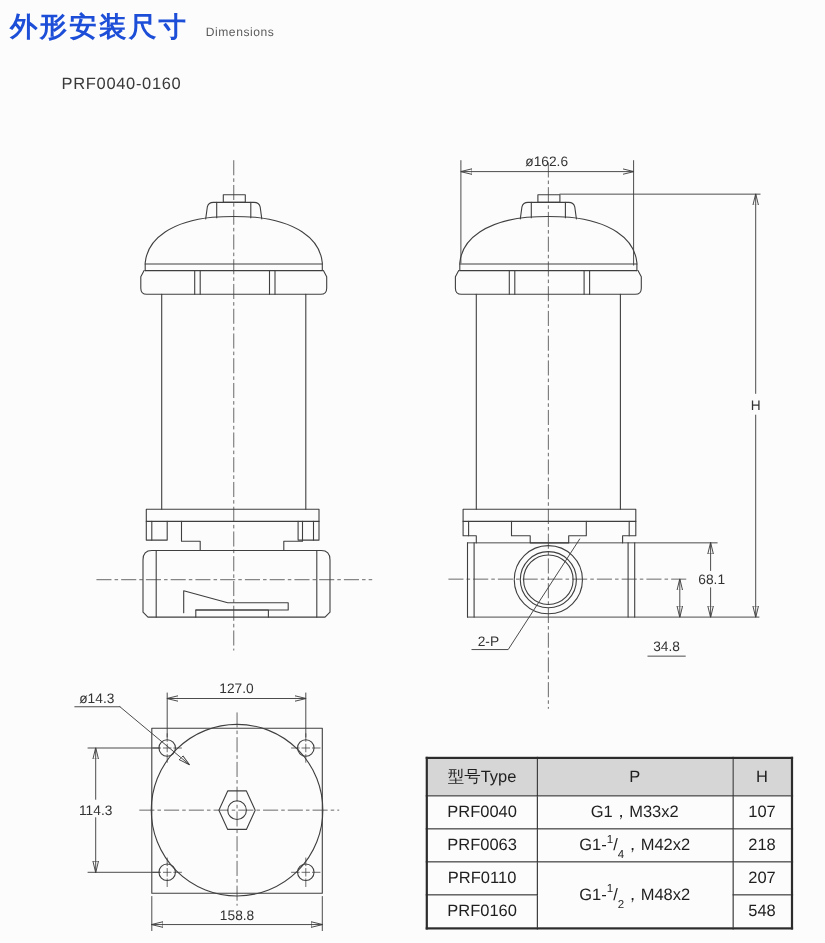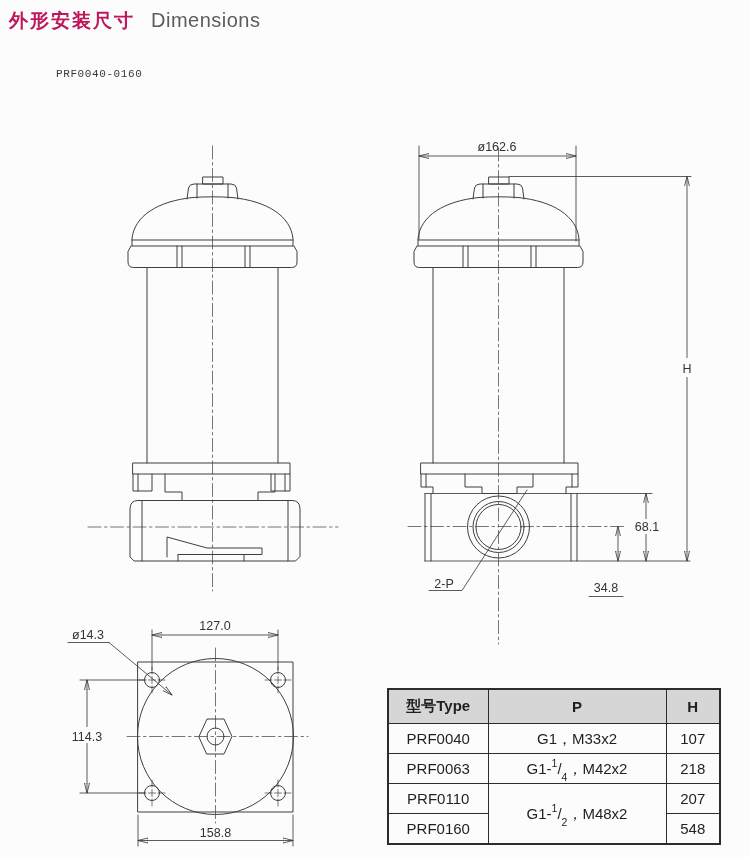--- a/index.html
+++ b/index.html
@@ -3,42 +3,42 @@
 <meta charset="utf-8">
 <style>
   html,body{margin:0;padding:0;}
   body{
     width:750px;height:857px;position:relative;overflow:hidden;
     background:#fcfcfc;
     font-family:"Liberation Sans","DejaVu Sans",sans-serif;
     color:#2b2b2b;
   }
   .title-row{position:absolute;left:9px;top:8px;white-space:nowrap;}
-  .title-cn{font-size:19px;font-weight:bold;color:#be185d;letter-spacing:2px;}
-  .title-en{font-size:20px;color:#5c5c5c;margin-left:16px;letter-spacing:.5px;}
-  .subtitle{position:absolute;left:56px;top:68px;font-size:11px;color:#3a3a3a;letter-spacing:.6px;font-family:Liberation Mono, monospace;}
+  .title-cn{font-size:25px;font-weight:bold;color:#1d4ed8;letter-spacing:2px;}
+  .title-en{font-size:11px;color:#5c5c5c;margin-left:16px;letter-spacing:.5px;}
+  .subtitle{position:absolute;left:56px;top:68px;font-size:15px;color:#3a3a3a;letter-spacing:.6px;}
   svg.drawing{position:absolute;left:0;top:0;}
   svg.drawing path, svg.drawing rect.ln, svg.drawing circle, svg.drawing line, svg.drawing polyline{
     fill:none;stroke:#3f3f3f;stroke-width:1;stroke-linecap:round;stroke-linejoin:round;
   }
   svg.drawing .cl{stroke:#4a4a4a;stroke-width:.75;stroke-dasharray:13 3.5 2.5 3.5;}
   svg.drawing .dim{stroke-width:.85;}
   svg.drawing .tick{stroke-width:.7;stroke-dasharray:7 2.5;}
   svg.drawing text{fill:#333;font-size:12.5px;stroke:none;font-family:"Liberation Sans","DejaVu Sans",sans-serif;}
   svg.drawing .bg{fill:#fcfcfc;stroke:none;}
   table.dims{
     position:absolute;left:387px;top:688px;border-collapse:collapse;
     font-size:15px;color:#1f1f1f;table-layout:fixed;
   }
   table.dims th,table.dims td{
     border:1px solid #2c2c2c;text-align:center;padding:0;vertical-align:middle;
     height:29px;overflow:hidden;white-space:nowrap;
   }
   table.dims{border:2px solid #2c2c2c;}
-  table.dims th{background:#d6d6d6;font-weight:bold;height:33px;}
+  table.dims th{background:#d6d6d6;font-weight:normal;height:33px;}
   table.dims sup{font-size:10.5px;position:relative;top:-1px;}
   table.dims sub{font-size:10.5px;position:relative;top:3px;}
   .c-type{width:100px;} .c-p{width:178px;} .c-h{width:54px;}
 </style>
 </head>
 <body>
 
 <div class="title-row">
   <span class="title-cn">外形安装尺寸</span><span class="title-en">Dimensions</span>
 </div>

